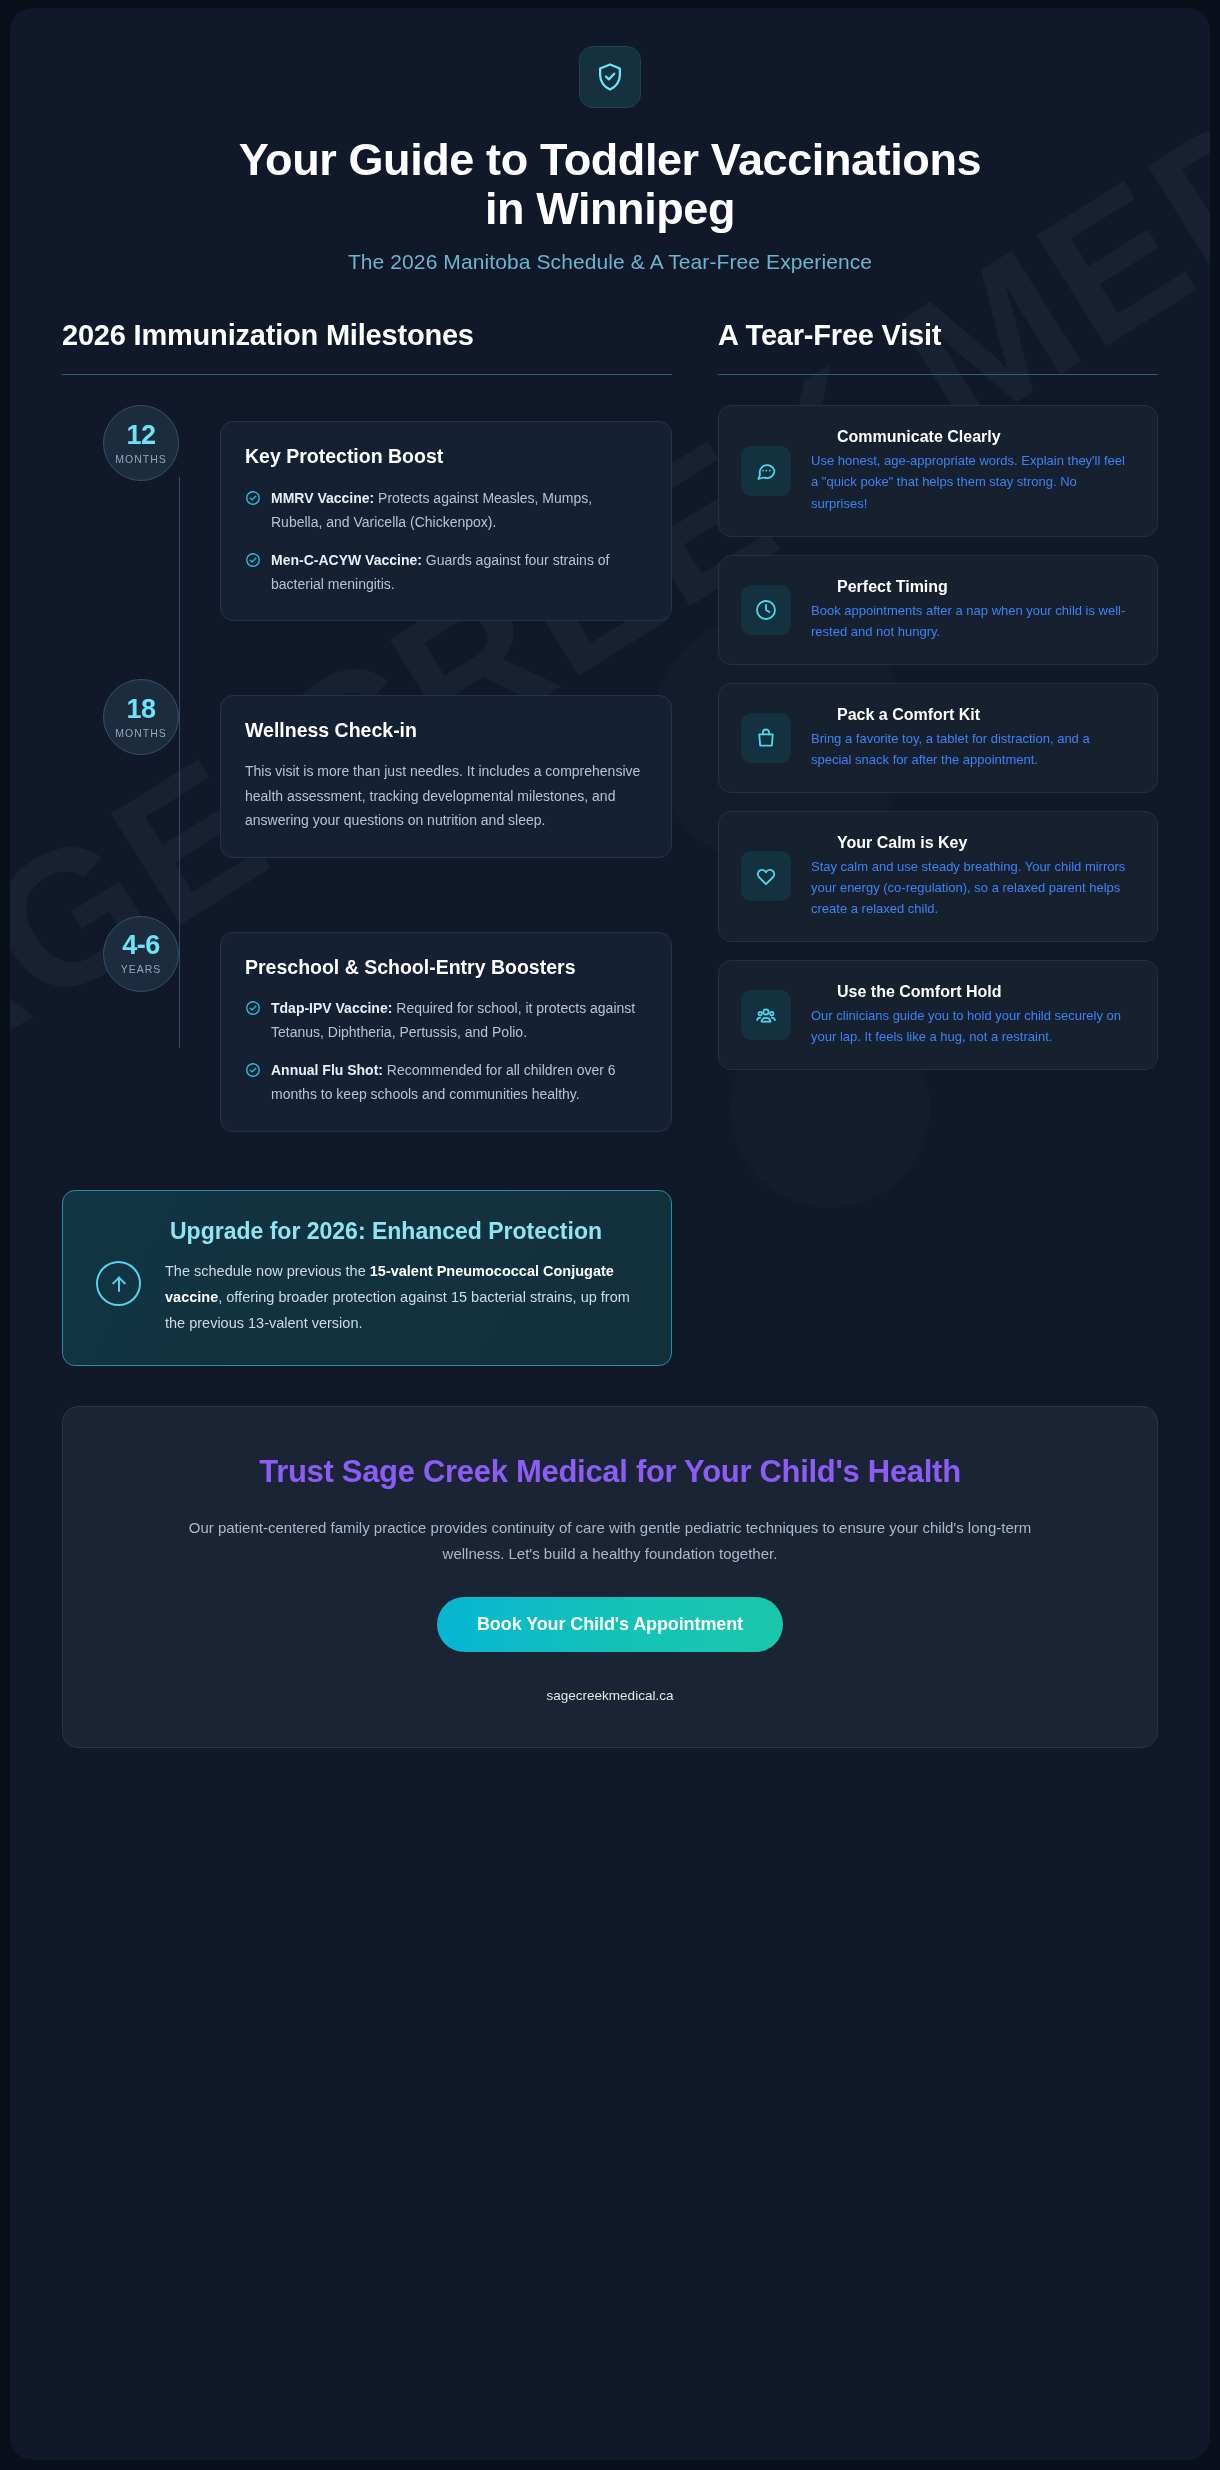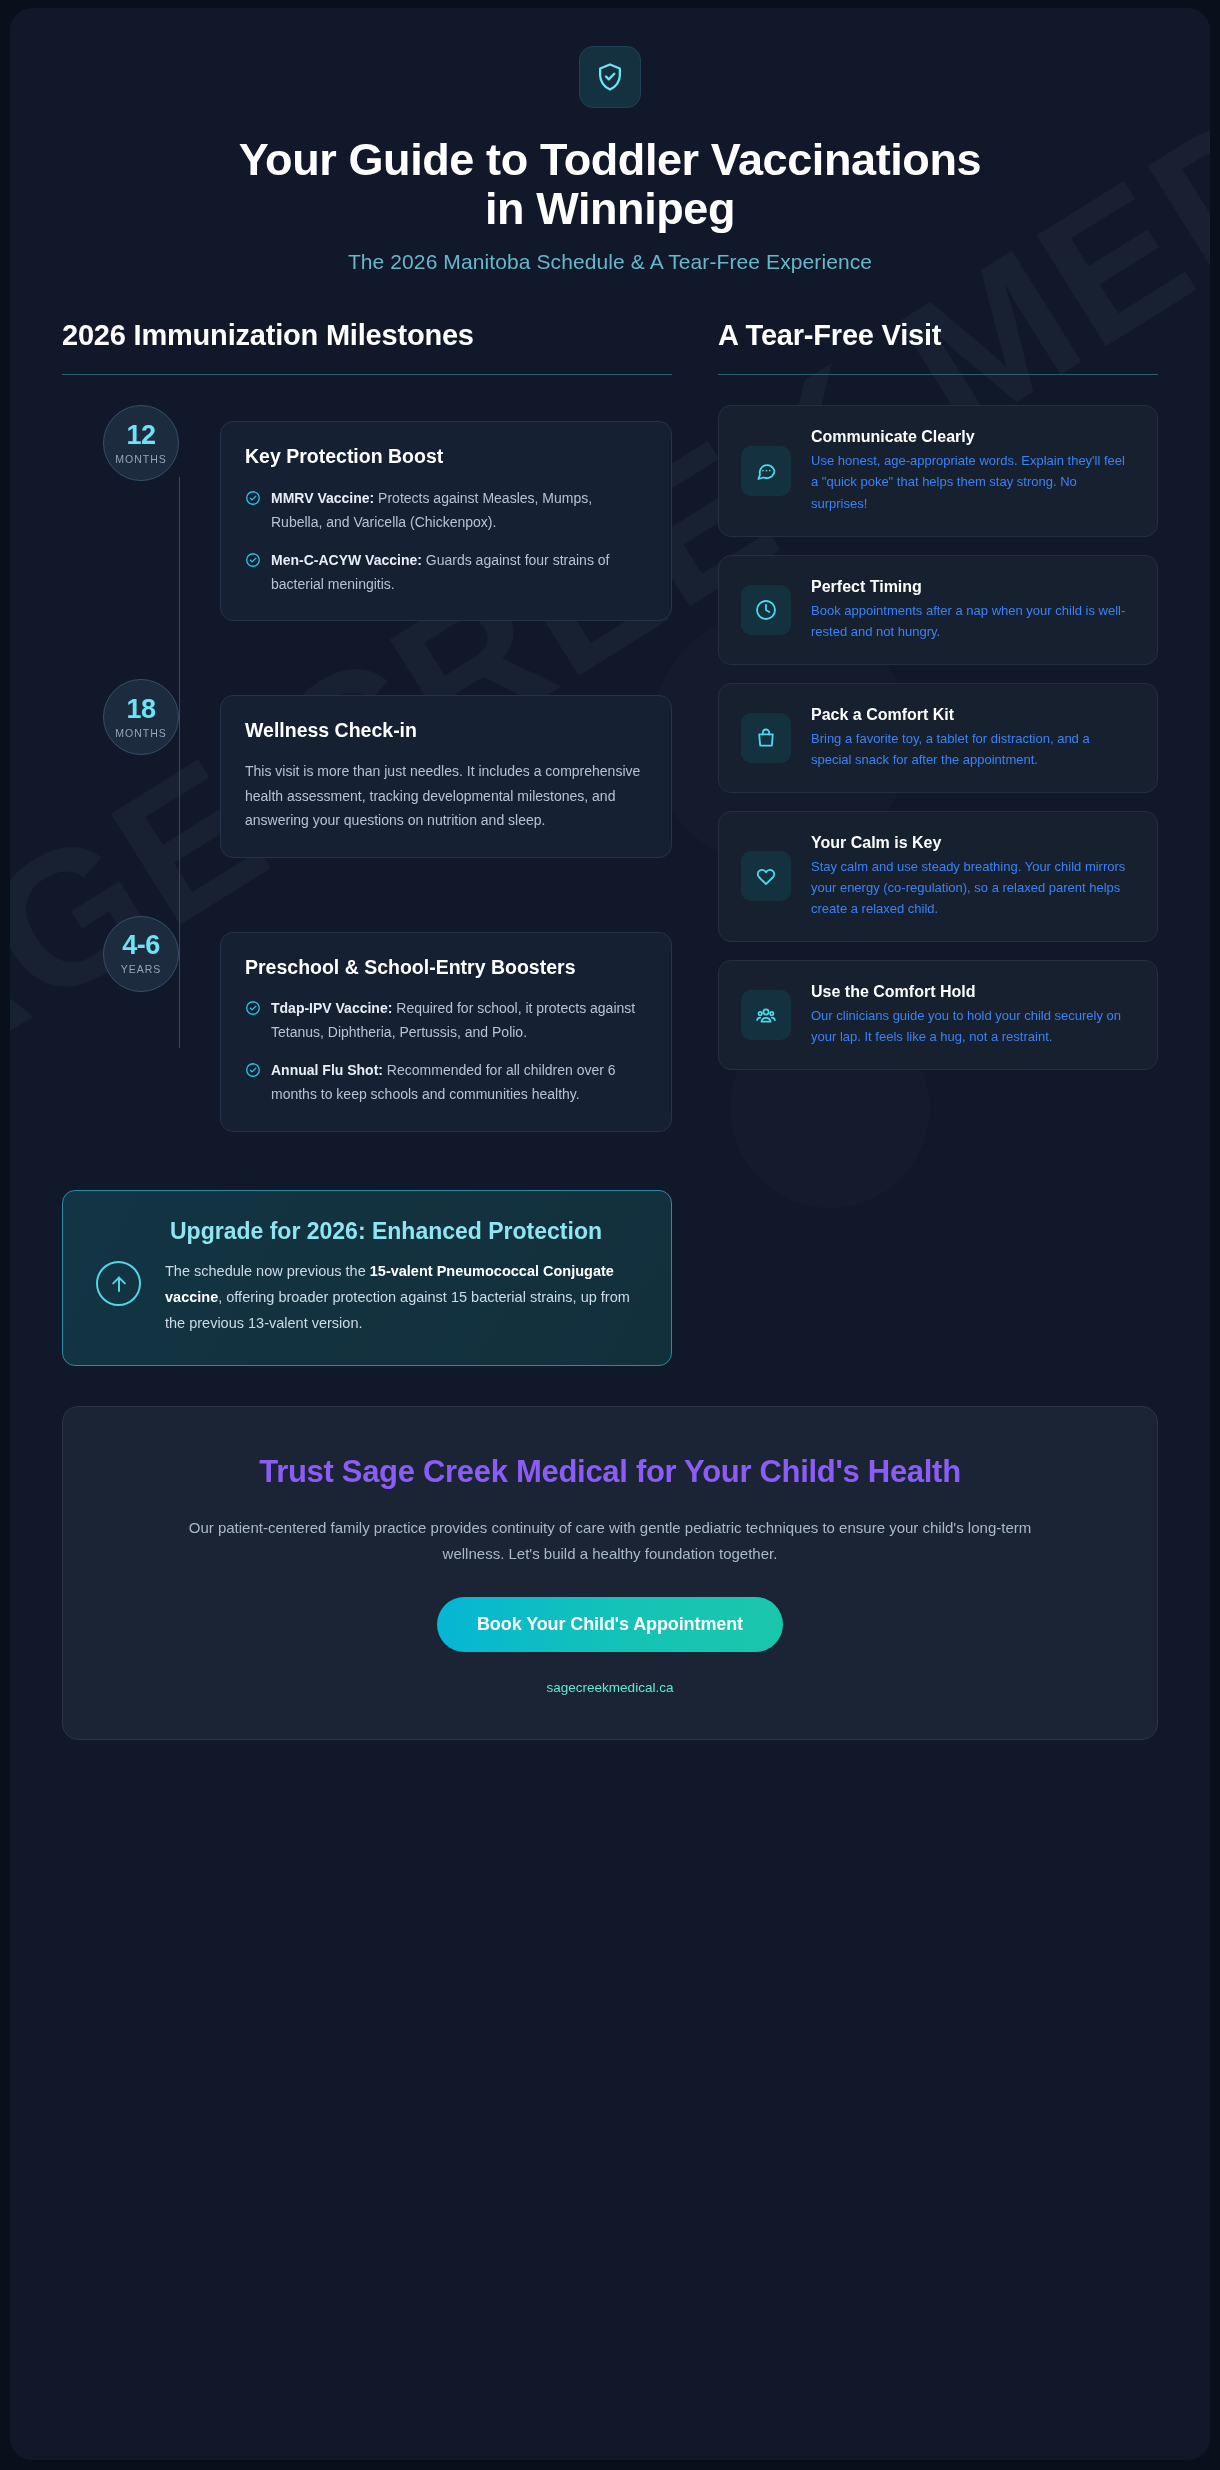--- a/index.html
+++ b/index.html
@@ -237,20 +237,21 @@
     width: 50px; height: 50px;
     border-radius: 10px;
     background: #14313f;
     display: flex; align-items: center; justify-content: center;
   }
   .tip-text h4 {
     font-size: 16px;
     font-weight: 700;
     color: #ffffff;
     margin-bottom: 4px;
+    margin-left: 26px;
   }
   .tip-text p {
     font-size: 13px;
     line-height: 1.62;
     color: #3b82f6;
   }
 
   
   .footer-wrap { padding: 40px 52px 36px 52px; position: relative; z-index: 3; }
   .footer {
@@ -287,23 +288,23 @@
     color: #ffffff;
     font-size: 18px;
     font-weight: 700;
     letter-spacing: -0.1px;
     border: none;
     cursor: pointer;
     font-family: "Liberation Sans", sans-serif;
     font-stretch: condensed;
   }
   .footer .site {
-    margin-top: 28px;
+    margin-top: 36px;
     font-size: 13.5px;
-    color: #5eead4;
+    color: #e5e5e5;
   }
 </style>
 </head>
 <body>
 
 <div class="page">
   <div class="canvas">
 
     <div class="watermark">SAGE CREEK MEDICAL</div>
     <div class="wm-blob" style="left:640px;top:600px;width:260px;height:260px;"></div>

